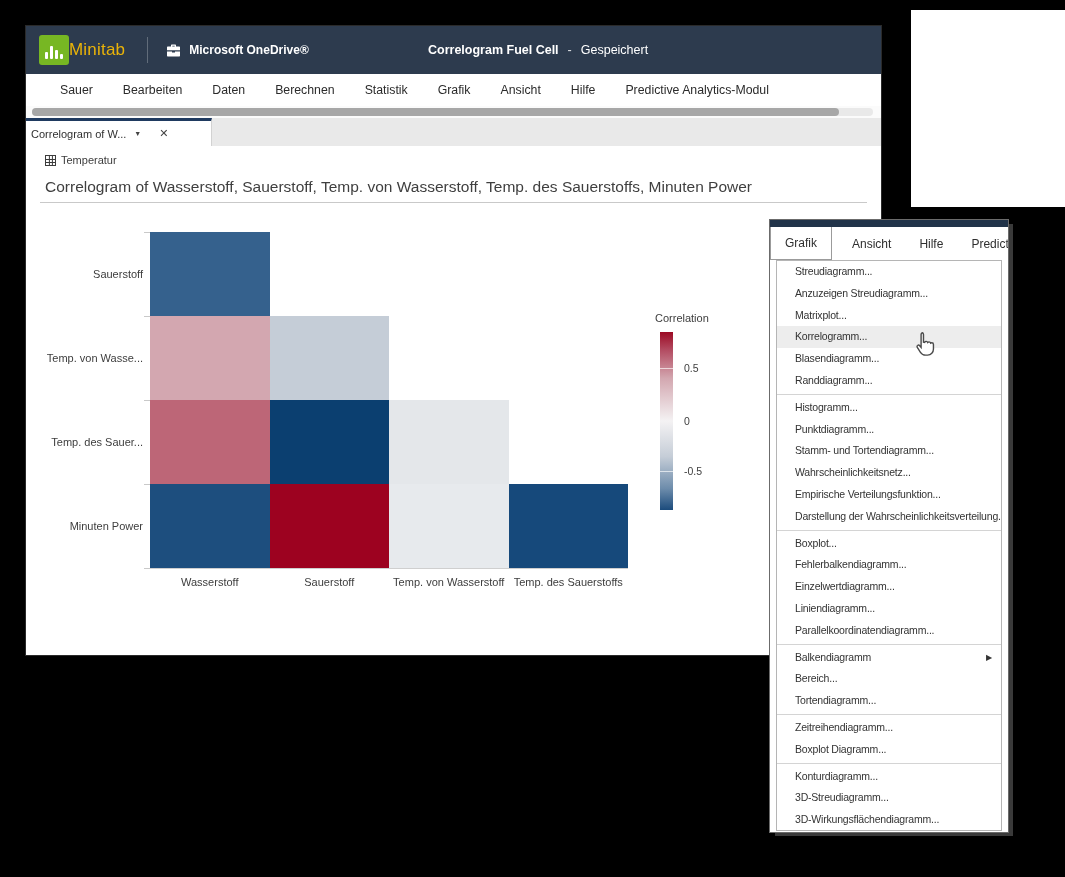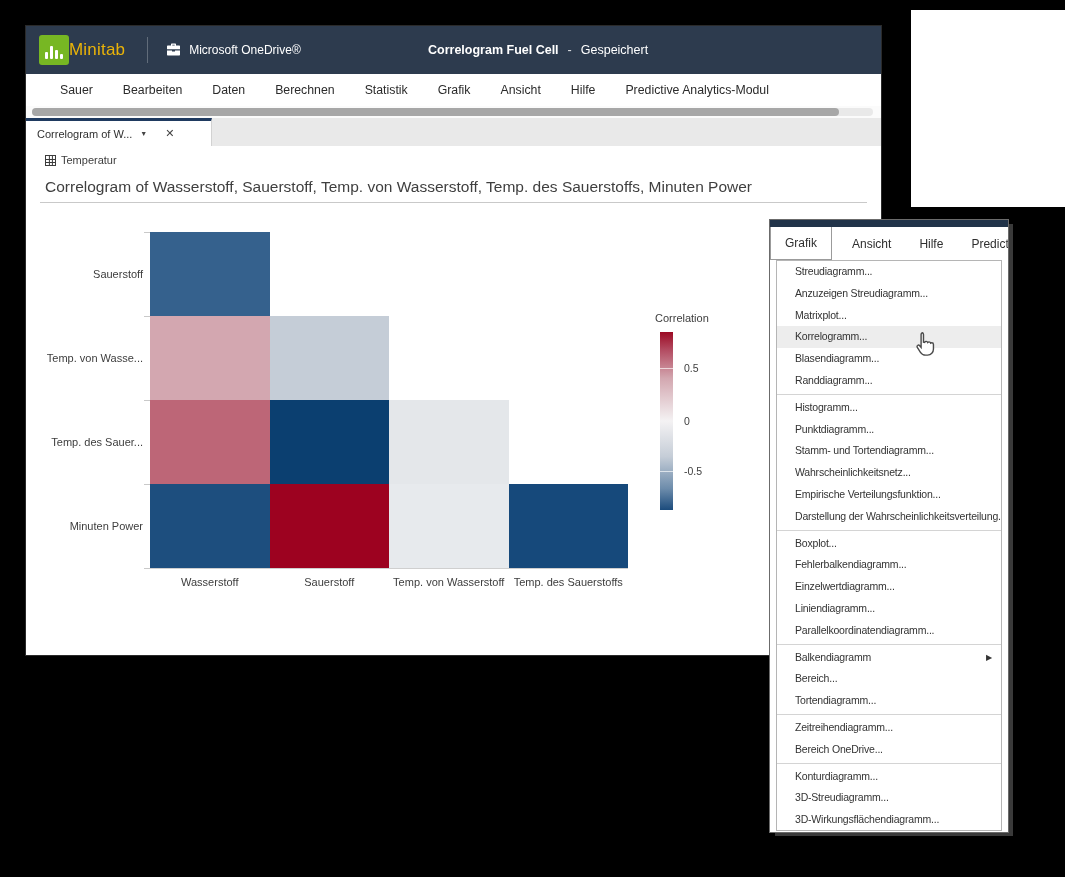--- a/index.html
+++ b/index.html
@@ -10,37 +10,37 @@
   
   .window{position:absolute;left:26px;top:26px;width:855px;height:629px;background:#fff;
           box-shadow:0 0 0 1px #2a2a2a;}
   .app-header{position:absolute;left:0;top:0;right:0;height:48px;background:#2d3b4e;
               display:flex;align-items:center;}
   .logo{width:30px;height:30px;margin-left:13px;background:#77b723;border-radius:3px;
         display:flex;align-items:flex-end;justify-content:center;gap:2px;padding-bottom:6px;box-sizing:border-box;}
   .logo i{display:block;width:3px;background:#fff;border-radius:1px;}
   .brand{color:#eab308;font-size:17px;letter-spacing:.2px;}
   .hdr-divider{width:1px;height:26px;background:rgba(255,255,255,.25);margin:0 18px 0 22px;}
-  .onedrive{display:flex;gap:8px;color:#fff;font-size:12px;font-weight:400;cursor:default;}
+  .onedrive{display:flex;align-items:center;gap:8px;color:#fff;font-size:12px;font-weight:700;cursor:default;}
   .doc-title{position:absolute;left:402px;top:0;height:48px;display:flex;align-items:center;gap:9px;
              color:#fff;font-size:12.5px;text-align:center;}
   .doc-title .t{font-weight:600;}
   .doc-title .sep{opacity:.85;}
   
   .menubar{position:absolute;left:0;top:48px;right:0;height:32px;background:#fff;
            display:flex;align-items:center;gap:30px;padding-left:34px;box-sizing:border-box;}
   .menu-item{font-size:12.3px;color:#2b2b2b;white-space:nowrap;cursor:default;}
   
   .hscroll{position:absolute;left:0;top:80px;right:0;height:12px;background:#fbfbfb;}
   .hscroll .track{position:absolute;left:6px;right:8px;top:2px;height:8px;background:#e9e9e9;border-radius:4px;}
   .hscroll .thumb{position:absolute;left:6px;top:2px;height:8px;width:calc(100% - 48px);background:#a7a7a7;border-radius:4px;}
   
   .tabstrip{position:absolute;left:0;top:92px;right:0;height:28px;background:#e9e9e9;}
   .tab{position:absolute;left:0;top:0;width:186px;height:28px;background:#fff;border-top:3px solid #1f3a60;
-       border-right:1px solid #d2d2d2;box-sizing:border-box;display:flex;align-items:center;padding:0 8px 0 11px;}
+       border-right:1px solid #d2d2d2;box-sizing:border-box;display:flex;align-items:center;padding:0 8px 0 5px;}
   .tab-label{font-size:11px;color:#303030;flex:0 0 auto;}
   .tab-caret{font-size:7px;color:#444;margin-left:8px;}
   .tab-close{font-size:11px;color:#444;margin-left:18px;}
   
   .ws-row{position:absolute;left:19px;top:128px;display:flex;align-items:center;gap:5px;
           font-size:11px;color:#3c3c3c;}
   .page-title{position:absolute;left:19px;top:152px;font-size:15.5px;color:#3f3f3f;white-space:nowrap;}
   .title-divider{position:absolute;left:14px;top:176px;width:827px;height:1px;background:#c9c9c9;}
   
   .plot{position:absolute;left:124px;top:206px;width:478px;height:336px;border-bottom:1px solid #cfcfcf;}
@@ -213,21 +213,21 @@
         <div class="dd-item">Fehlerbalkendiagramm...</div>
         <div class="dd-item">Einzelwertdiagramm...</div>
         <div class="dd-item">Liniendiagramm...</div>
         <div class="dd-item">Parallelkoordinatendiagramm...</div>
         <div class="dd-sep"></div>
         <div class="dd-item">Balkendiagramm<span class="dd-arrow">▶</span></div>
         <div class="dd-item">Bereich...</div>
         <div class="dd-item">Tortendiagramm...</div>
         <div class="dd-sep"></div>
         <div class="dd-item">Zeitreihendiagramm...</div>
-        <div class="dd-item">Bereich OneDrive...</div>
+        <div class="dd-item">Boxplot Diagramm...</div>
         <div class="dd-sep"></div>
         <div class="dd-item">Konturdiagramm...</div>
         <div class="dd-item">3D-Streudiagramm...</div>
         <div class="dd-item">3D-Wirkungsflächendiagramm...</div>
       </div>
   </div>
 
   <svg class="cursor" viewBox="0 0 24 28">
     <path d="M9 3.2c.9 0 1.6.7 1.6 1.6v7l1.1.2c.2-.5.8-.9 1.4-.9.7 0 1.2.4 1.4 1 .3-.3.8-.5 1.2-.5.7 0 1.3.4 1.5 1.1.3-.2.6-.3 1-.3.9 0 1.6.7 1.6 1.6v4.2c0 3.1-2.2 5.6-5.4 5.6h-1.8c-2.3 0-3.6-.8-4.8-2.6l-2.9-4.5c-.4-.6-.3-1.4.3-1.8.6-.5 1.4-.4 1.9.2l1.3 1.5V4.8c0-.9.7-1.6 1.6-1.6z" fill="#fff" stroke="#4a4a4a" stroke-width="1.3"></path>
   </svg>

